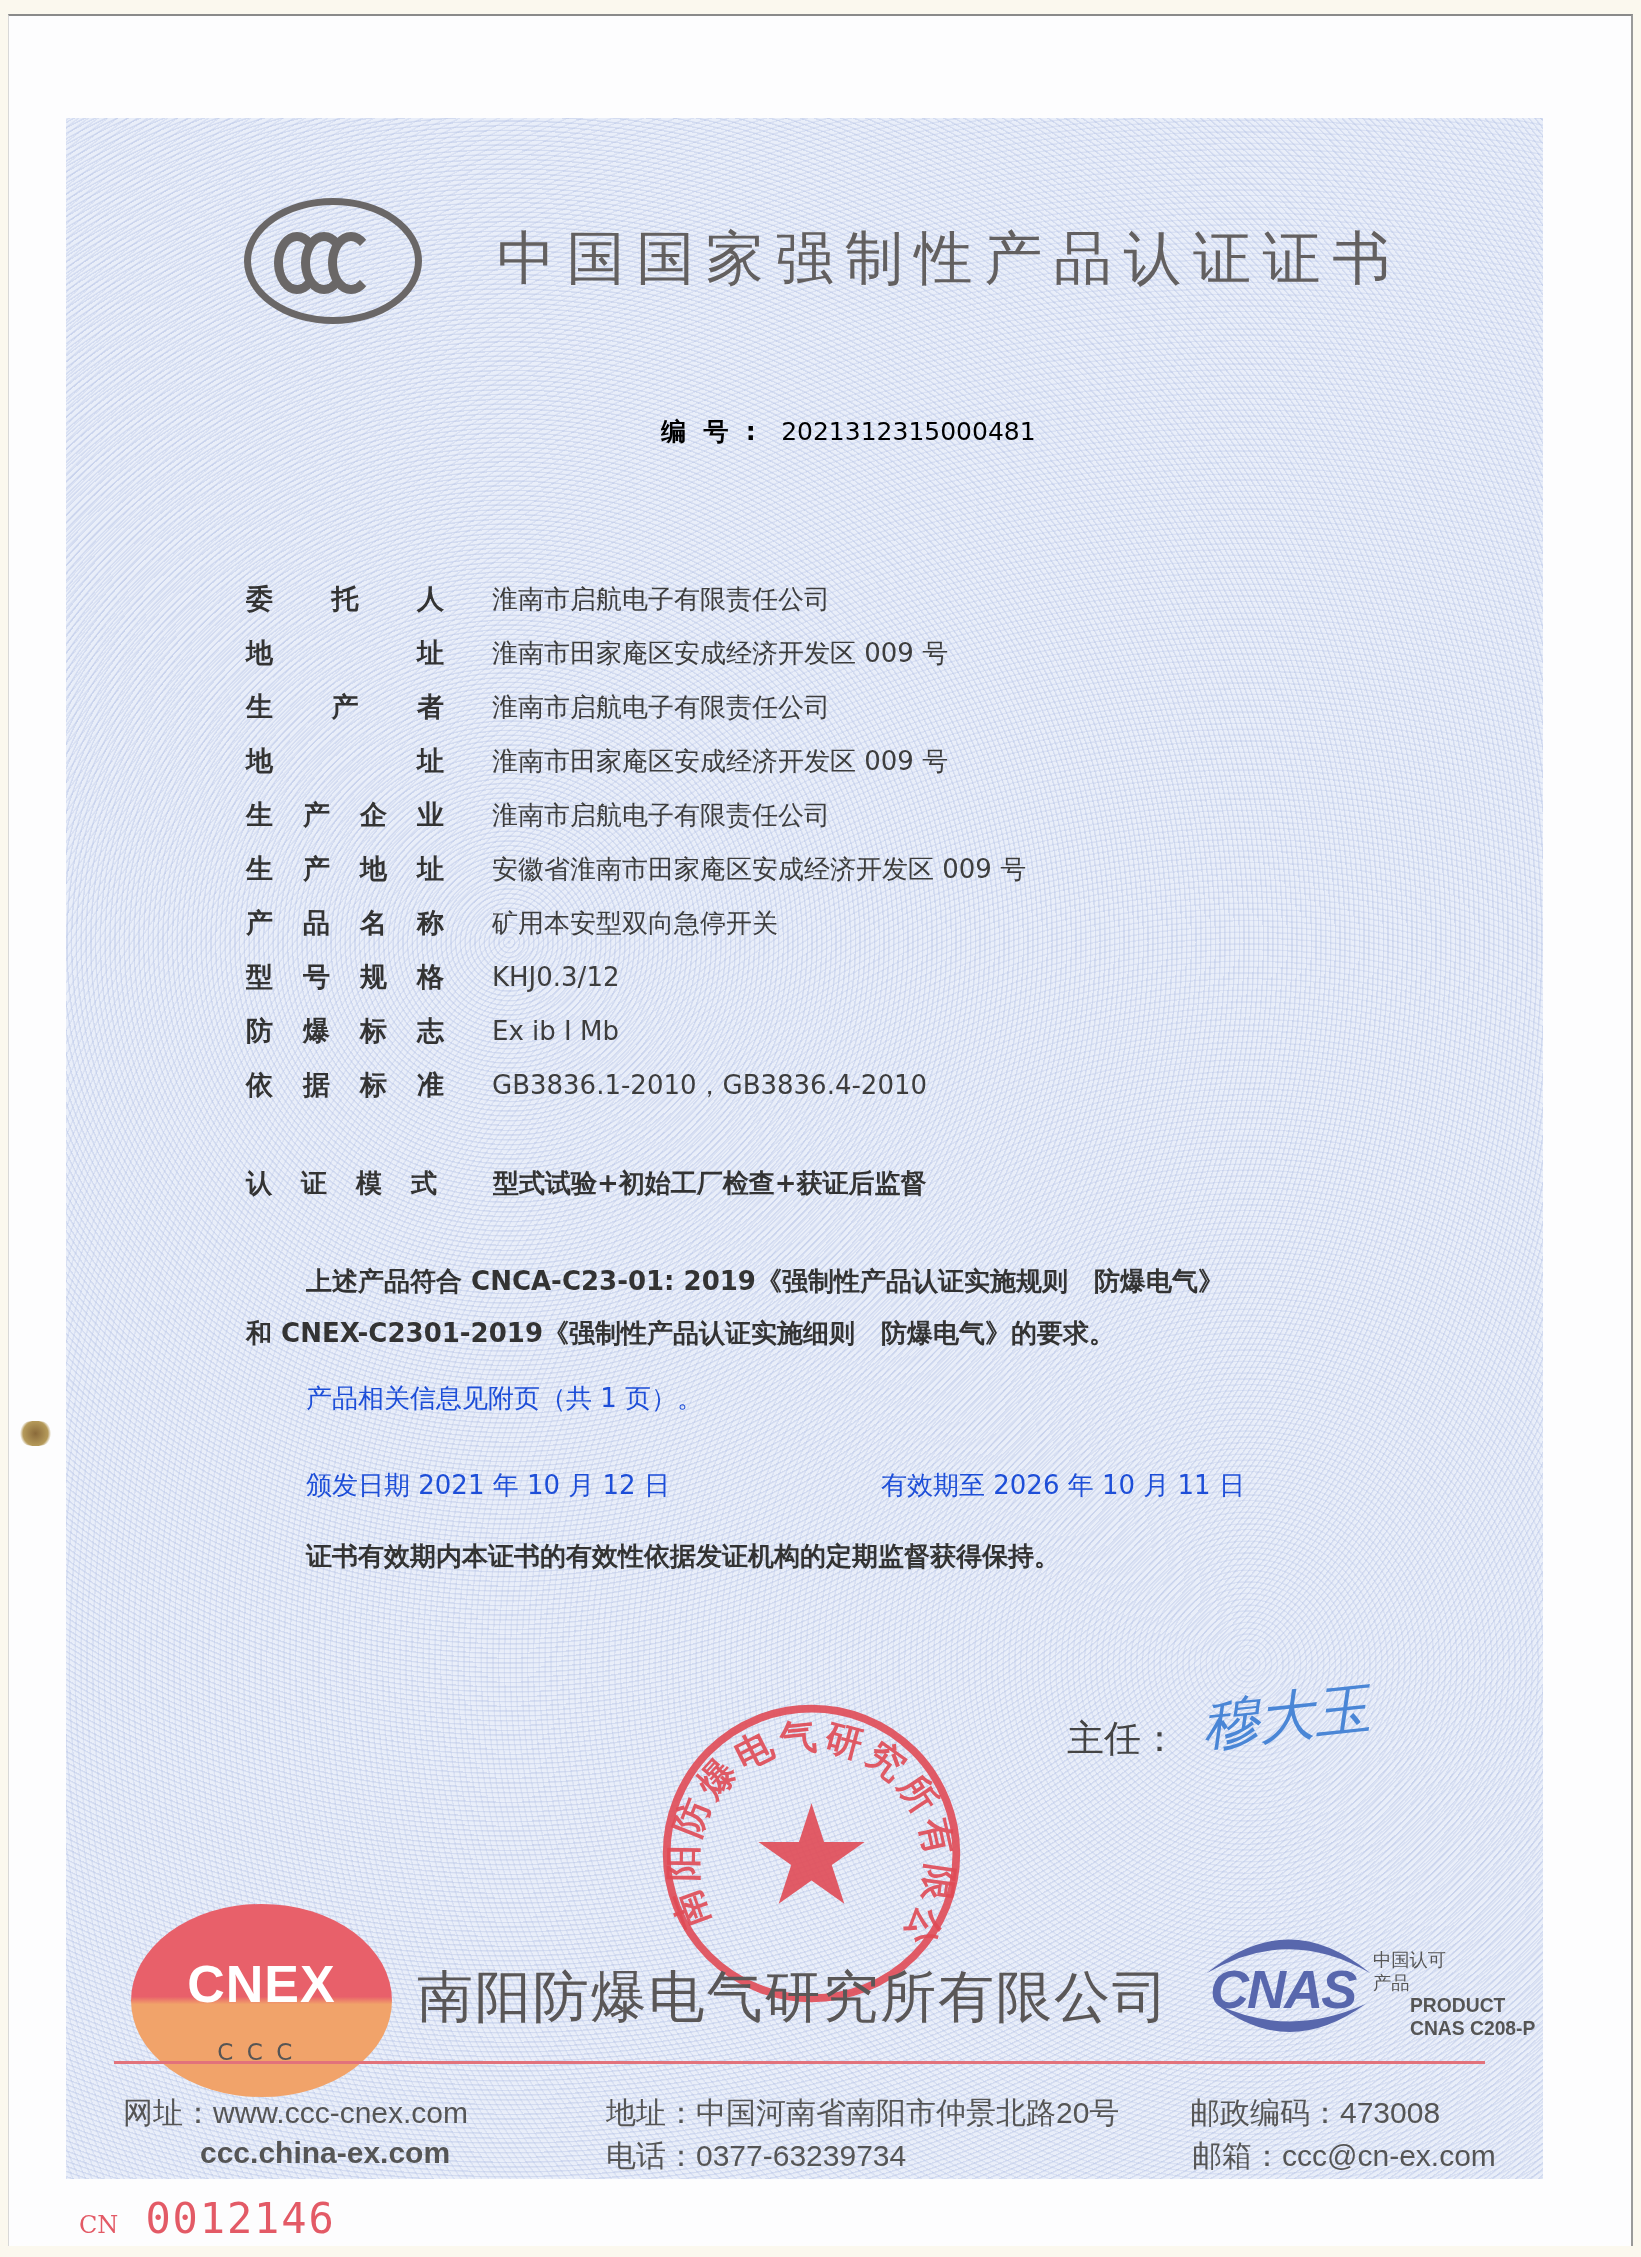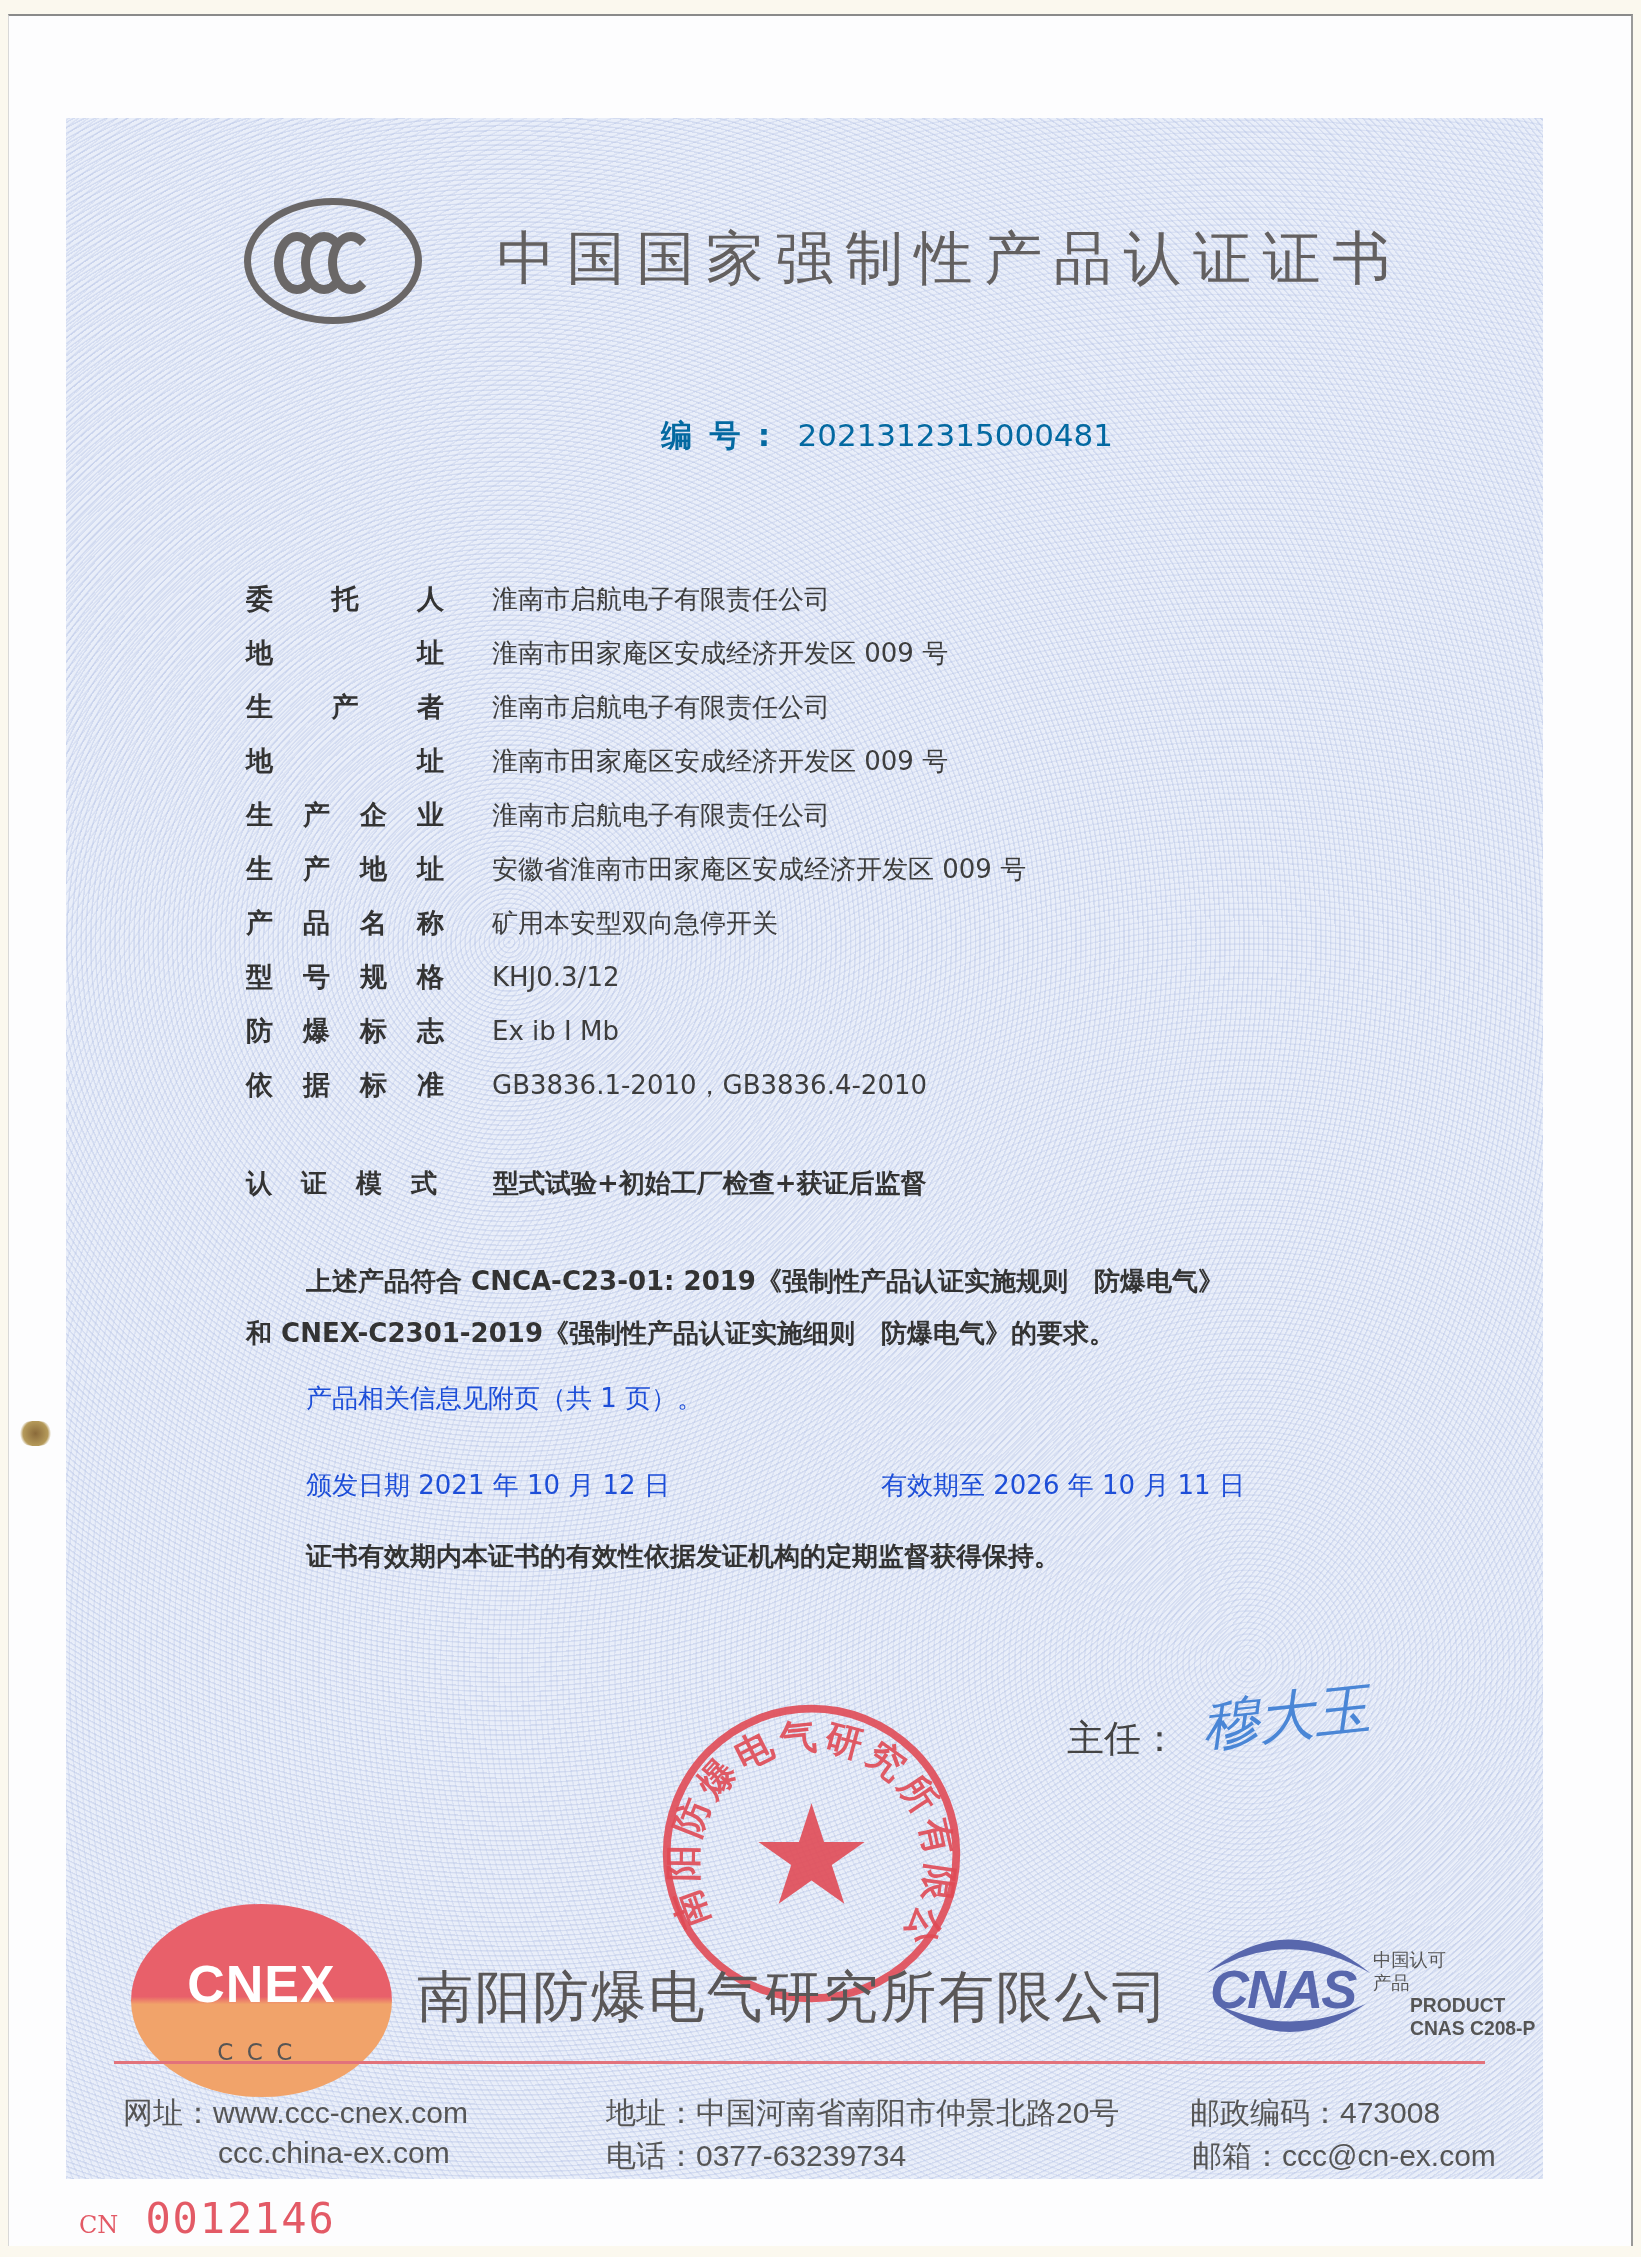--- a/index.html
+++ b/index.html
@@ -34,21 +34,21 @@
   .ccc-logo .c {
     position: absolute; top: 27px; width: 46px; height: 62px;
     border: 9.7px solid #6a6767; border-right-color: transparent;
     border-radius: 50%; box-sizing: border-box;
   }
   .title {
     left: 497px; top: 220px; font-size: 58px; letter-spacing: 11.6px;
     color: #636060; white-space: nowrap;
   }
   .cert-no {
-    left: 661px; top: 415px; font-size: 31px; color: #0369a1;
+    left: 661px; top: 415px; font-size: 25px; color: #000000;
   }
   .cert-no .lbl { font-weight: bold; letter-spacing: 17.4px; }
 
   
   .info { left: 246px; top: 572px; }
   .row { display: flex; height: 54px; align-items: center; }
   .row .k {
     width: 198px; display: flex; justify-content: space-between;
     font-weight: bold; font-size: 27px; color: #333;
   }
@@ -107,21 +107,21 @@
     left: 1373px; top: 1948px; font-size: 18.3px; color: #555; line-height: 23px;
   }
   .cnas-side .en { font-weight: bold; font-size: 19.3px; font-family: "Liberation Sans", sans-serif; margin-left: 37px; }
   .rule {
     left: 114px; top: 2061px; width: 1371px; height: 2.9px; background: #e2727b;
   }
 
   
   .foot { font-size: 30px; color: #555; white-space: nowrap; font-family: "Liberation Sans", sans-serif; margin-left: 12px; }
   .f-web1 { left: 111px; top: 2093px; }
-  .f-web2 { left: 206px; top: 2136px; }
+  .f-web2 { left: 188px; top: 2136px; font-weight: bold; }
   .f-addr { left: 594px; top: 2093px; }
   .f-tel  { left: 594px; top: 2136px; }
   .f-zip  { left: 1178px; top: 2093px; }
   .f-mail { left: 1180px; top: 2136px; }
 
   .serial { left: 79px; top: 2194px; color: #e35a66; white-space: nowrap; }
   .serial .cn { font-family: "DejaVu Serif", serif; font-size: 24px; }
   .serial .num { font-family: "DejaVu Sans Mono", monospace; font-size: 42px; margin-left: 27px; letter-spacing: 1.9px; }
 
   .smudge { left: 19.3px; top: 1421px; width: 33px; height: 25px; border-radius: 40%;

